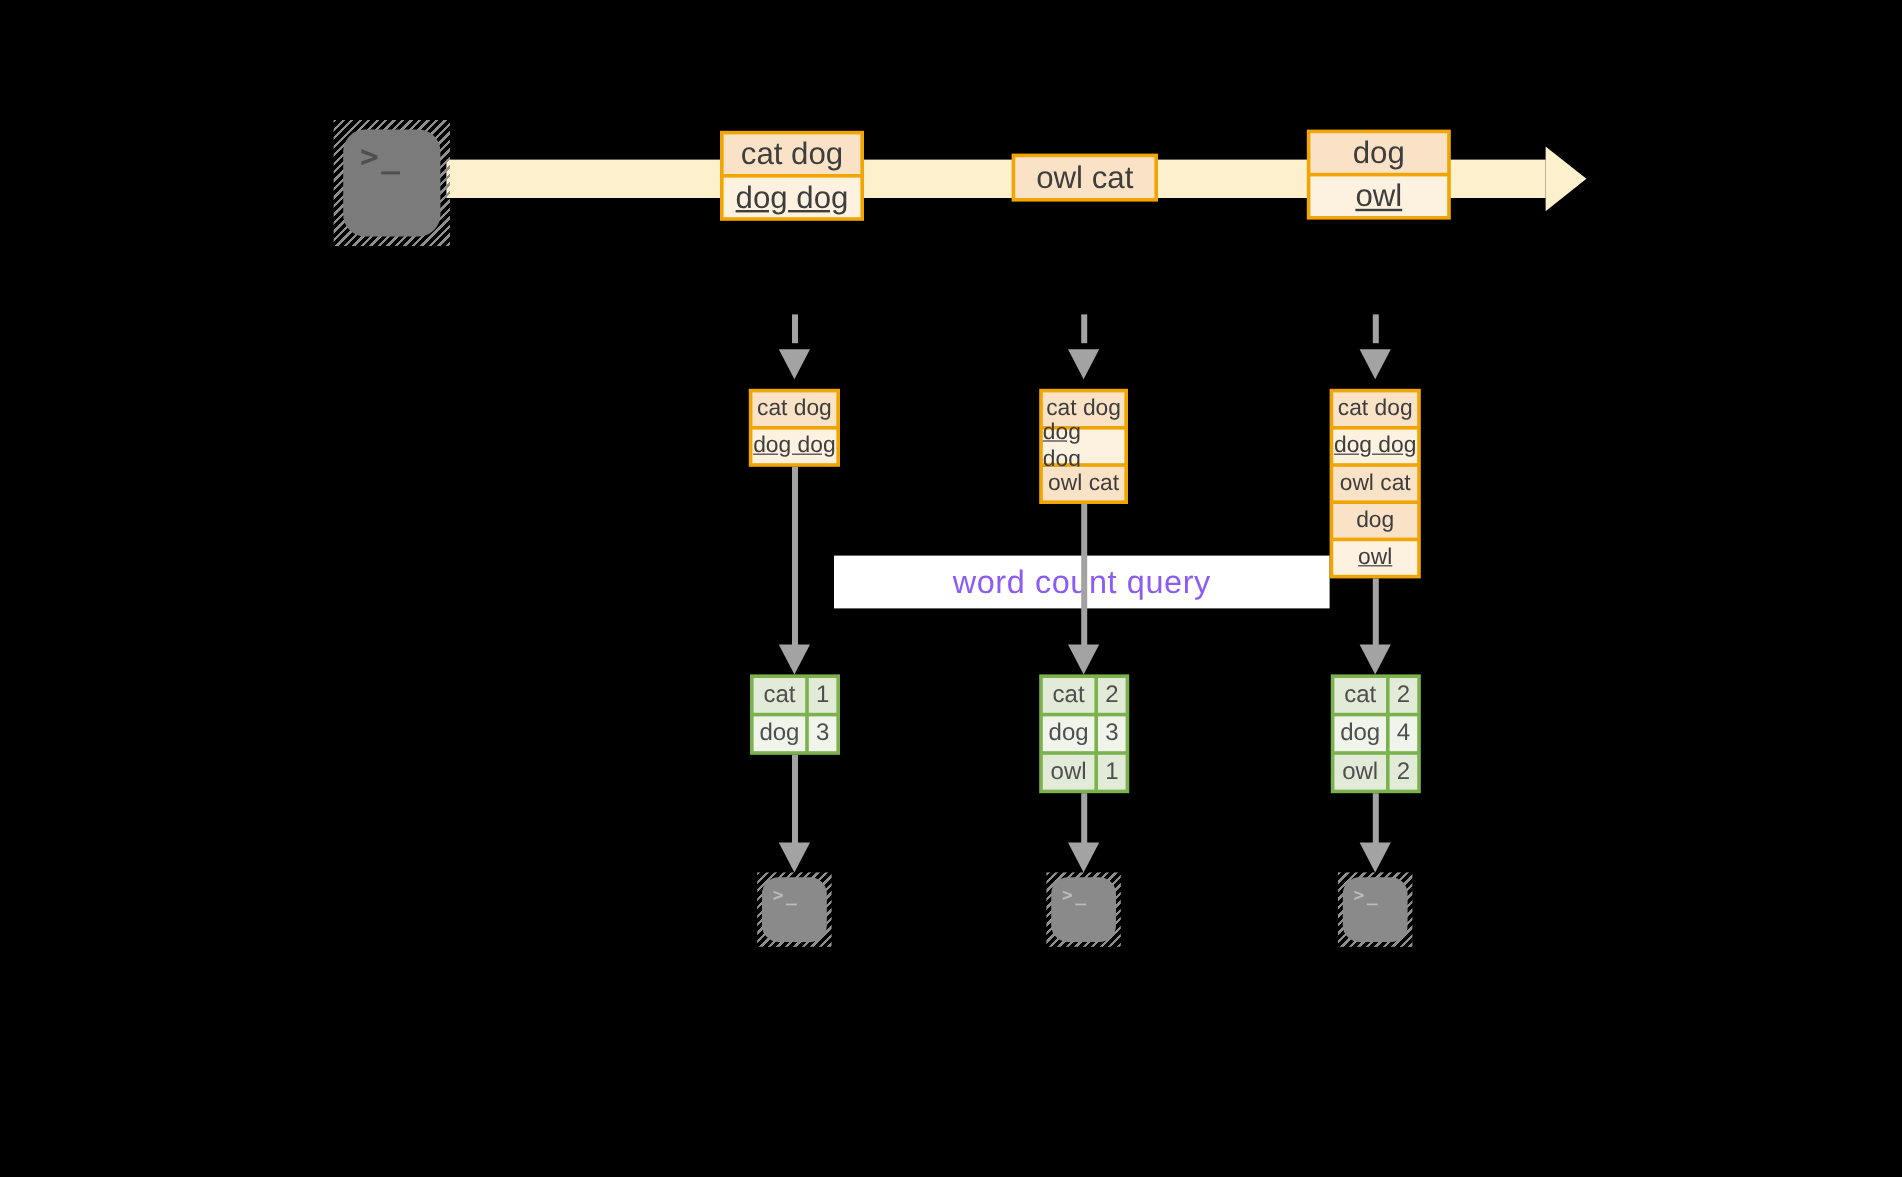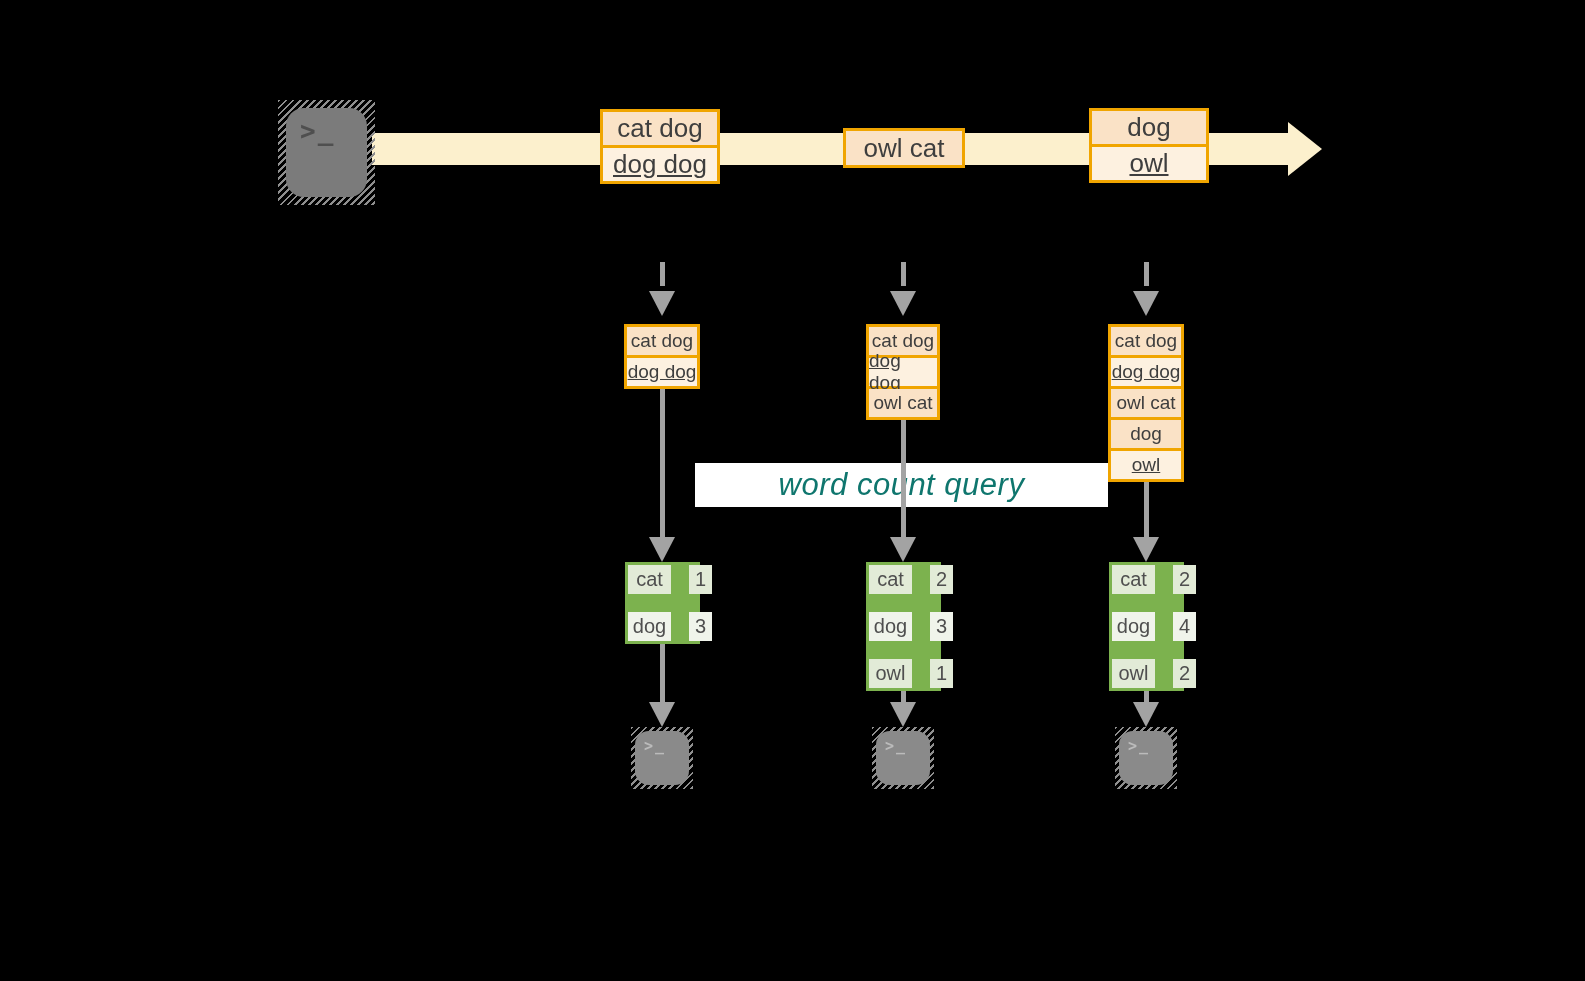--- a/index.html
+++ b/index.html
@@ -16,42 +16,42 @@
 
   
   .orange-box{background:#F0A500;display:flex;flex-direction:column;gap:3px;padding:3px;z-index:4;}
   .orange-cell{display:flex;align-items:center;justify-content:center;color:#3E3E3E;width:100%;}
   .orange-cell.dark{background:#FAE2C6;}
   .orange-cell.light{background:#FDF1E0;text-decoration:underline;}
   .event-box .orange-cell{font-size:26px;}
   .stack-box .orange-cell{font-size:19px;}
 
   
-  .green-table{background:#7CB24E;display:grid;grid-template-columns:43px 23px;gap:18px;padding:3px;z-index:4;}
+  .green-table{background:#7CB24E;display:grid;grid-template-columns:43px 23px;gap:3px;padding:3px;z-index:4;}
   .green-cell{display:flex;align-items:center;justify-content:center;color:#4F4F4F;font-size:20px;height:29px;}
   .green-cell.dark{background:#E2EBD7;}
   .green-cell.light{background:#F0F4EB;}
 
   
   .gline{background:#A3A3A3;width:5px;z-index:3;}
   .ghead{width:0;height:0;border-left:13px solid transparent;border-right:13px solid transparent;
          border-top:25px solid #A3A3A3;z-index:3;}
 
   
   .hatch{background:repeating-linear-gradient(135deg,#8f8f8f 0,#8f8f8f 2px,transparent 2px,transparent 5px);z-index:4;}
   .term-inner{position:absolute;border-radius:18px;}
   .term-inner.src{background:#7B7B7B;}
   .term-inner.sink{background:#8A8A8A;}
   .term-glyph{position:absolute;font-family:"DejaVu Sans Mono",monospace;font-weight:bold;letter-spacing:2px;}
   .term-glyph.src{color:#4F4F4F;font-size:26px;left:14px;top:8px;}
   .term-glyph.sink{color:#BBBBBB;font-size:15px;left:9px;top:6px;}
 
   
   .query-box{background:#FFFFFF;display:flex;align-items:center;justify-content:center;z-index:2;}
-  .query-box span{color:#0f766e;font-size:31px;letter-spacing:0.5px;font-style:italic;}
+  .query-box span{color:#8b5cf6;font-size:27px;letter-spacing:0.5px;}
 </style>
 </head>
 <body>
 
 <div class="canvas">
 
   <div class="abs band" style="left:372px;top:133px;width:916px;height:32px;"></div>
   <div class="abs band-head" style="left:1288px;top:122px;"></div>
 
   <div class="abs hatch" style="left:278px;top:100px;width:97px;height:105px;">

